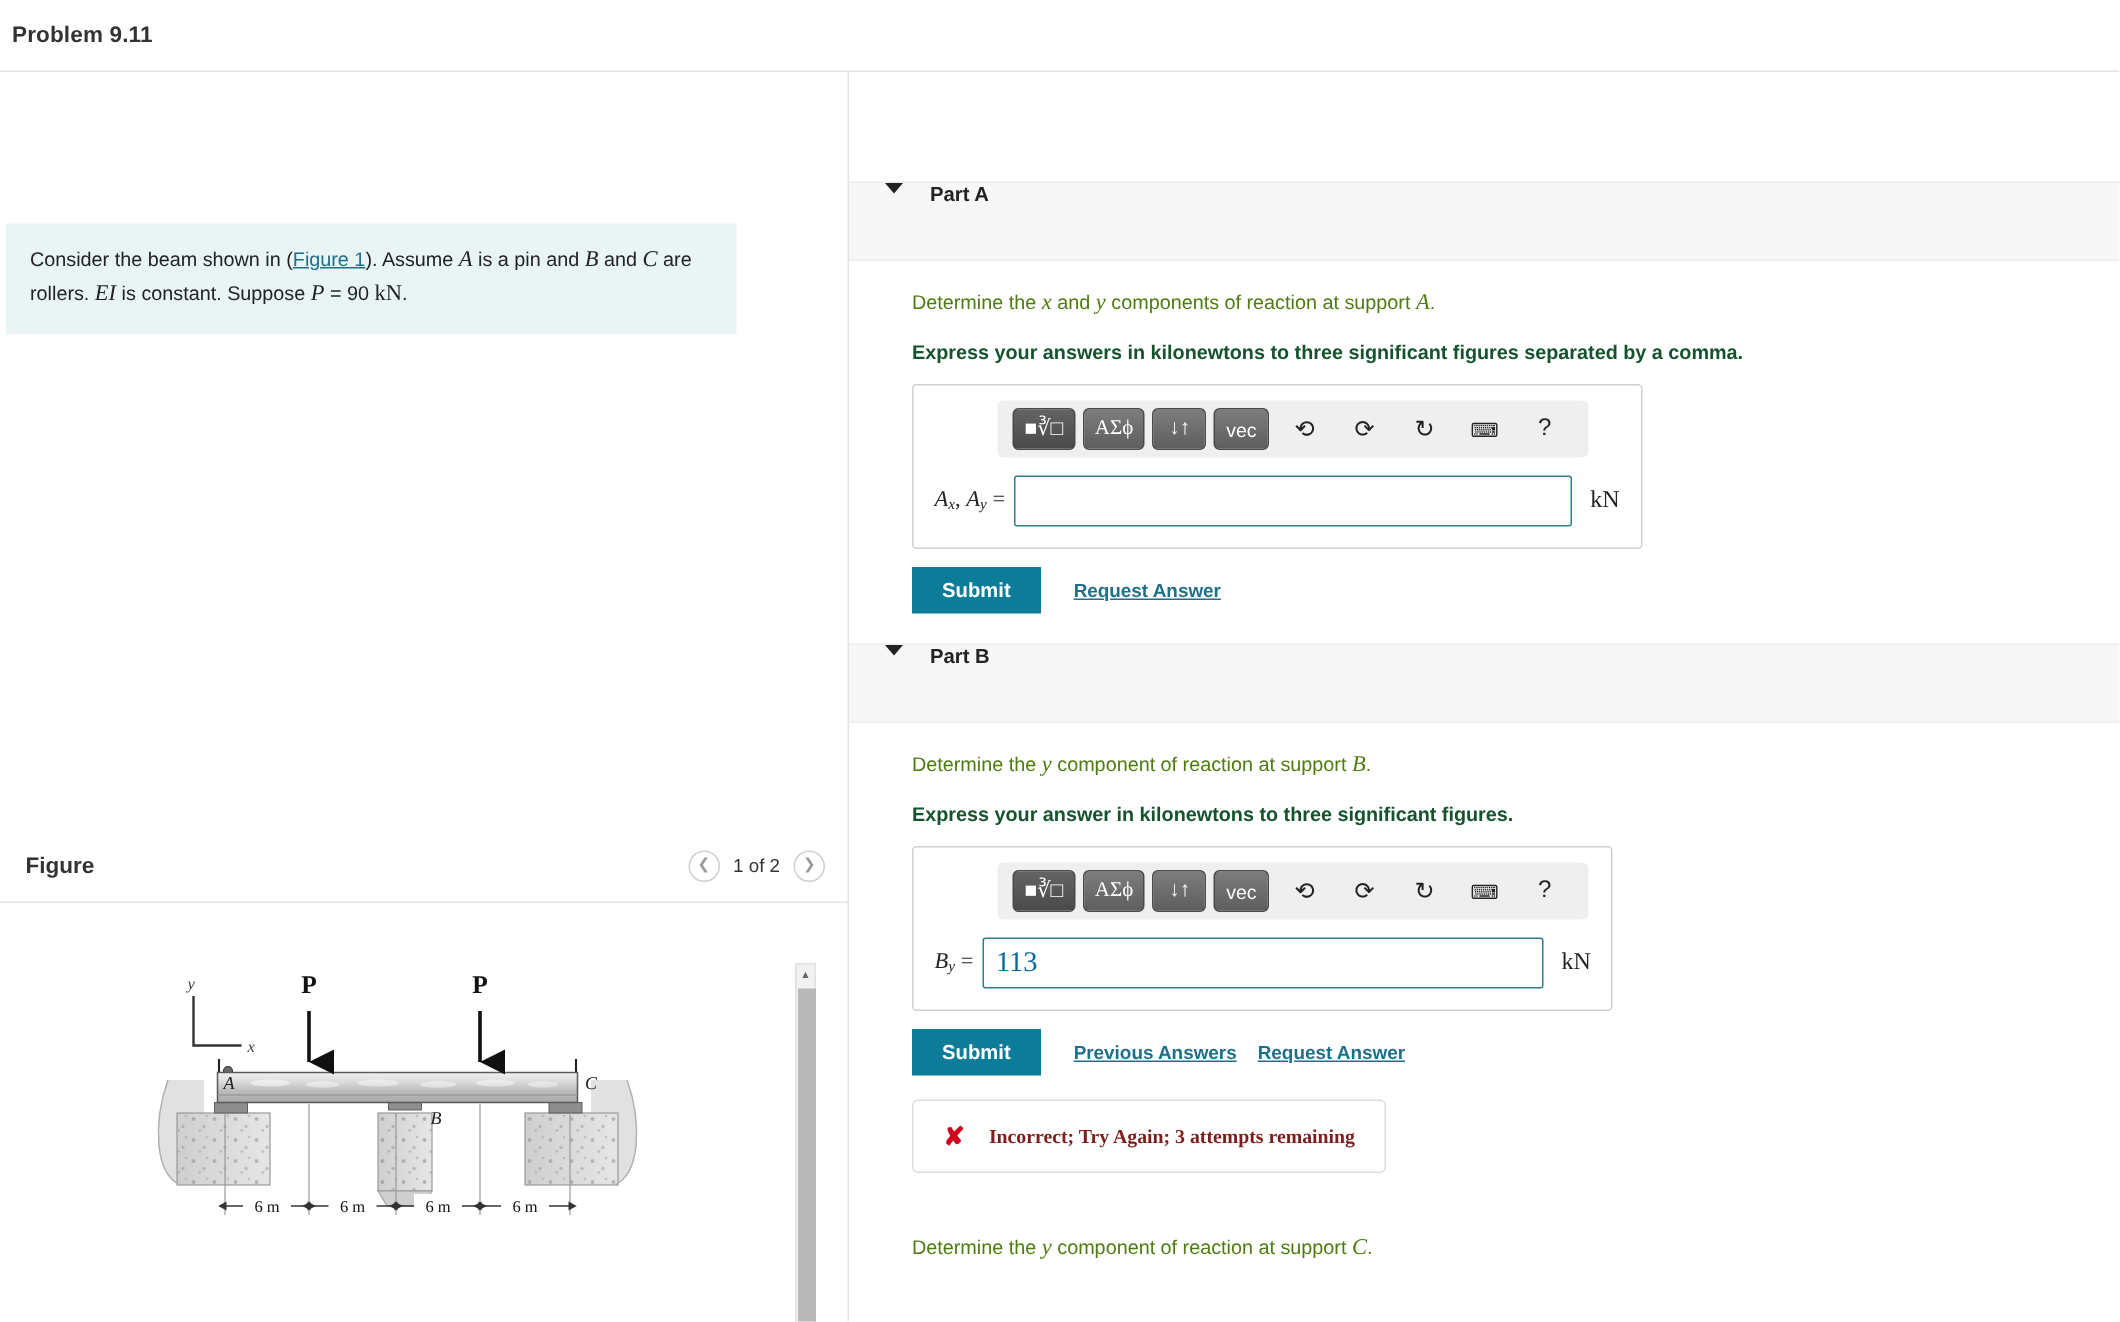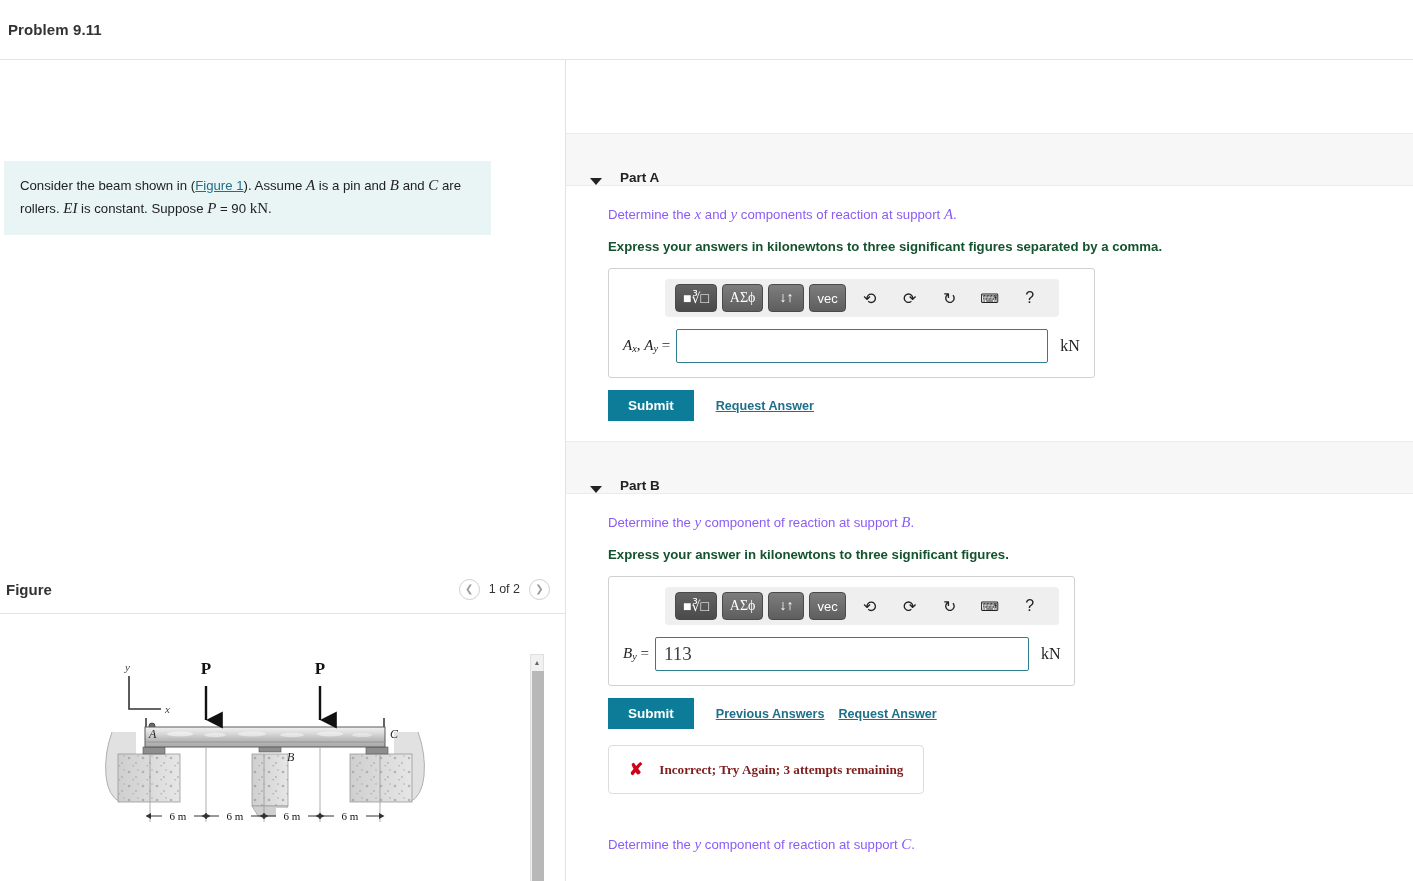--- a/index.html
+++ b/index.html
@@ -7,21 +7,21 @@
     margin: 0; padding: 0;
     width: 1413px; height: 881px;
     background: #ffffff;
     font-family: "Liberation Sans", sans-serif;
     overflow: hidden;
   }
   .page { position: relative; width: 1413px; height: 881px; }
 
   
   .topbar {
-    height: 60px; width: 100%;
+    height: 48px; width: 100%;
     border-bottom: 1px solid #e3e3e3;
     display: flex; align-items: center;
     padding-left: 8px;
     background: #fff;
   }
   .problem-title {
     font-size: 15px; font-weight: bold; color: #333;
     letter-spacing: .1px;
   }
 
@@ -45,21 +45,21 @@
   }
   .mi { font-family: "Liberation Serif", serif; font-style: italic; font-size: 15px; }
   .mu { font-family: "Liberation Serif", serif; font-style: normal; font-size: 15px; }
   .link { color: #1f6f8b; text-decoration: underline; cursor: pointer; }
 
   
   .fig-header {
     position: absolute; left: 0; top: 505px; width: 566px;
     height: 48px;
     display: flex; align-items: center;
-    padding: 0 16px 0 6px;
+    padding: 0 16px 0 17px;
   }
   .fig-title { font-size: 15px; font-weight: bold; color: #333; }
   .fig-nav { margin-left: auto; display: flex; align-items: center; gap: 9px; }
   .navbtn {
     width: 21px; height: 21px; border-radius: 50%;
     border: 1px solid #cfcfcf; color: #9b9b9b;
     display: flex; align-items: center; justify-content: center;
     font-size: 10px; background: #fff; cursor: pointer;
     line-height: 1;
   }
@@ -88,35 +88,35 @@
     width: 12px; height: 252px;
     background: #b8b8b8; cursor: pointer;
   }
 
   
   .part-header {
     background: #f7f7f7;
     border-top: 1px solid #ececec;
     border-bottom: 1px solid #ececec;
     height: 53px;
-    display: flex; align-items: flex-end;
+    display: flex; align-items: flex-start;
     padding-left: 24px;
     cursor: pointer;
   }
   .caret {
     width: 0; height: 0;
     border-left: 6px solid transparent;
     border-right: 6px solid transparent;
     border-top: 7px solid #222;
     margin-right: 18px;
   }
   .part-label { font-size: 13.5px; font-weight: bold; color: #222; }
 
   .part-content { padding: 20px 0 0 42px; }
-  .q-line { font-size: 13.2px; color: #8b5cf6; margin-bottom: 16px; }
+  .q-line { font-size: 13.2px; color: #4d7c0f; margin-bottom: 16px; }
   .q-bold { font-size: 13.2px; color: #14532d; font-weight: bold; margin-bottom: 14px; }
 
   
   .ans-box {
     border: 1px solid #d0d0d0; border-radius: 3px;
     background: #fff;
     padding: 10px 14px 14px 14px;
     display: inline-block;
   }
   .mathbar {
@@ -146,21 +146,21 @@
   .field-row { display: flex; align-items: center; margin-top: 12px; }
   .field-label {
     font-family: "Liberation Serif", serif; font-style: italic;
     font-size: 15px; color: #222; white-space: nowrap;
     margin-right: 6px;
   }
   .field-input {
     border: 1px solid #2f7d8f; border-radius: 2px;
     height: 34px; background: #fff;
     font-size: 19px; font-family: "Liberation Serif", serif;
-    color: #404040; padding: 0 8px; outline: none;
+    color: #0369a1; padding: 0 8px; outline: none;
   }
   .unit { font-family: "Liberation Serif", serif; font-size: 16px; margin-left: 12px; color: #222; }
 
   .actions { display: flex; align-items: center; margin-top: 12px; gap: 22px; }
   .btn-submit {
     background: #0d7c98; color: #fff; border: none;
     font-size: 13.5px; font-weight: bold;
     padding: 8px 20px; cursor: pointer;
     font-family: "Liberation Sans", sans-serif;
     text-align: right;

